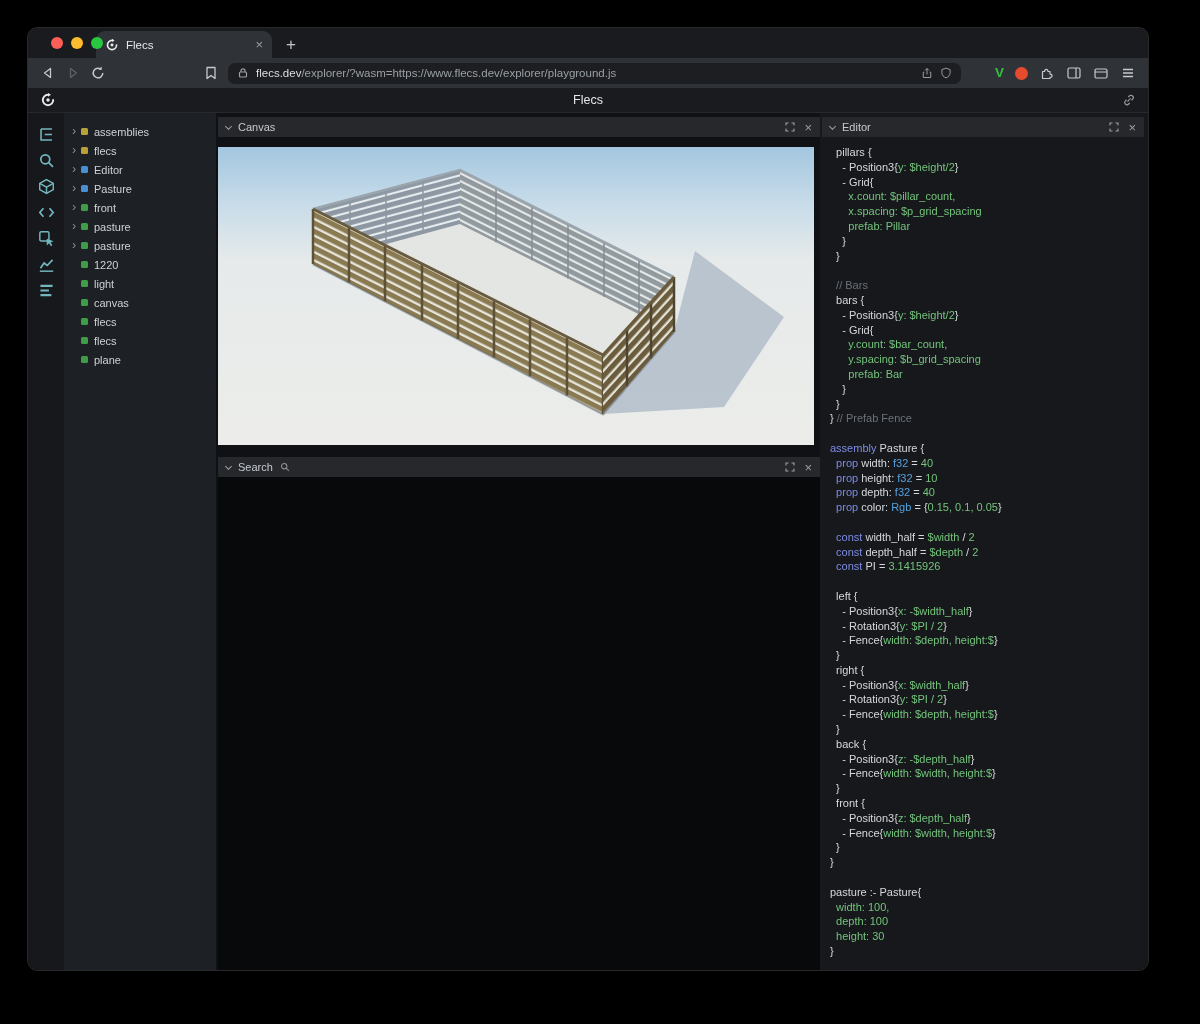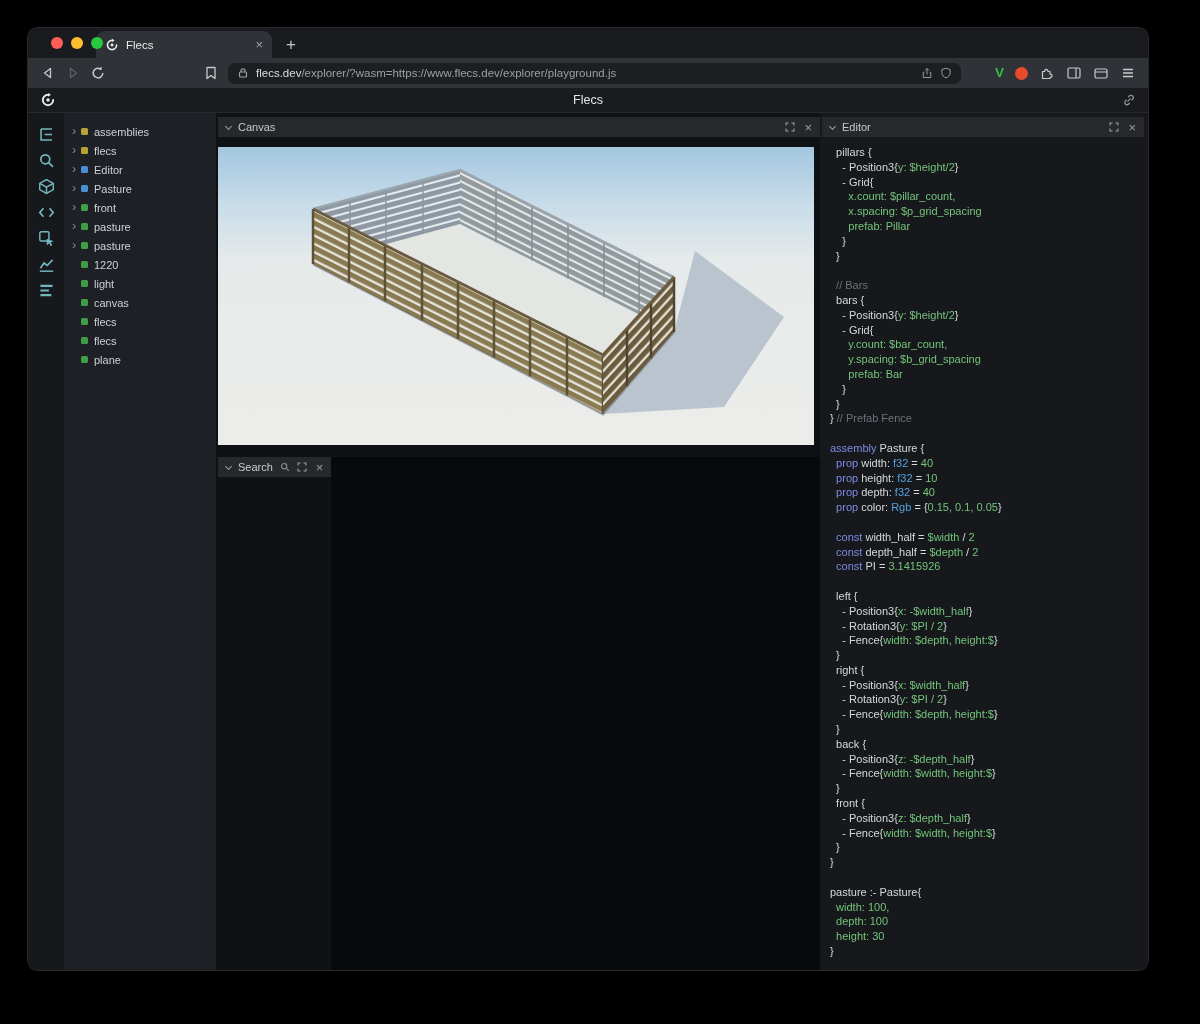--- a/index.html
+++ b/index.html
@@ -49,21 +49,21 @@
 .chev{width:5px;height:5px;border-right:1.5px solid #9aa0a6;border-bottom:1.5px solid #9aa0a6;transform:translate(0,-1px) rotate(45deg);flex:none}
 .panel-title{font-size:11px;color:#c6cad0}
 .panel-actions{margin-left:auto;display:flex;align-items:center;gap:9px;color:#9aa0a6}
 .pa-ic{width:10px;height:10px}
 .pa-ic svg{width:100%;height:100%}
 .close-x{font-size:13px;line-height:1;color:#9aa0a6}
 .mini-mag{width:10px;height:10px;color:#8a9096}
 .mini-mag svg{width:100%;height:100%}
 .canvas-body{width:596px;height:298px;margin-top:10px;flex:none;background:#e9ebe8}
 .canvas-body svg{width:100%;height:100%}
-.search-panel{margin-top:12px;flex:1;display:flex;flex-direction:row;min-height:0}
+.search-panel{margin-top:12px;flex:1;display:flex;flex-direction:column;min-height:0}
 .search-body{flex:1;background:#08090b}
 .editor-col{width:328px;flex:none;background:#16181c;display:flex;flex-direction:column;padding:4px 4px 0 2px;min-height:0}
 .code{flex:1;padding:8px 0 0 8px;font-family:Liberation Sans, sans-serif;font-size:11px;line-height:14.8px;white-space:pre;overflow:hidden}
 .tok-w{color:#d6d9db}.tok-k{color:#7e8ce4}.tok-t{color:#55a0dd}.tok-v{color:#74c47c}.tok-c{color:#6b7178}
 </style>
 </head>
 <body>
 
 <div class="window">
 

